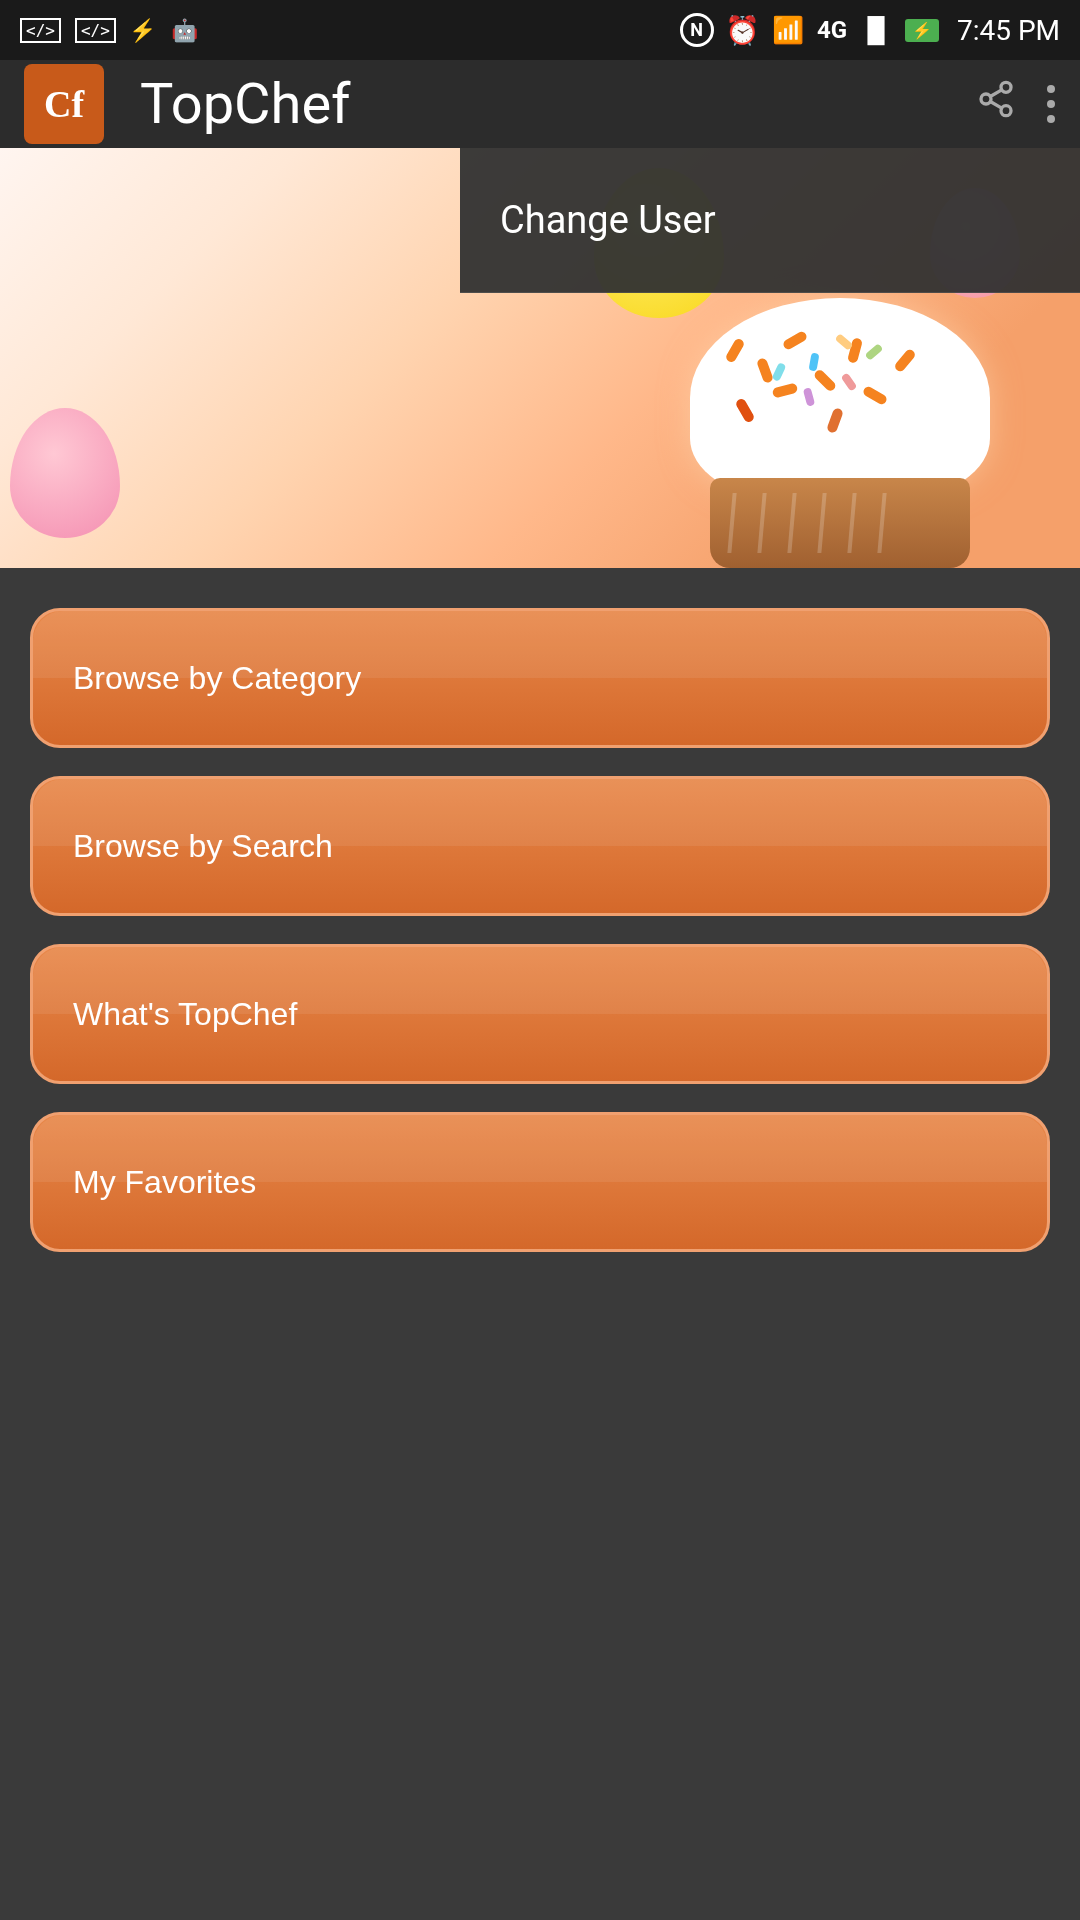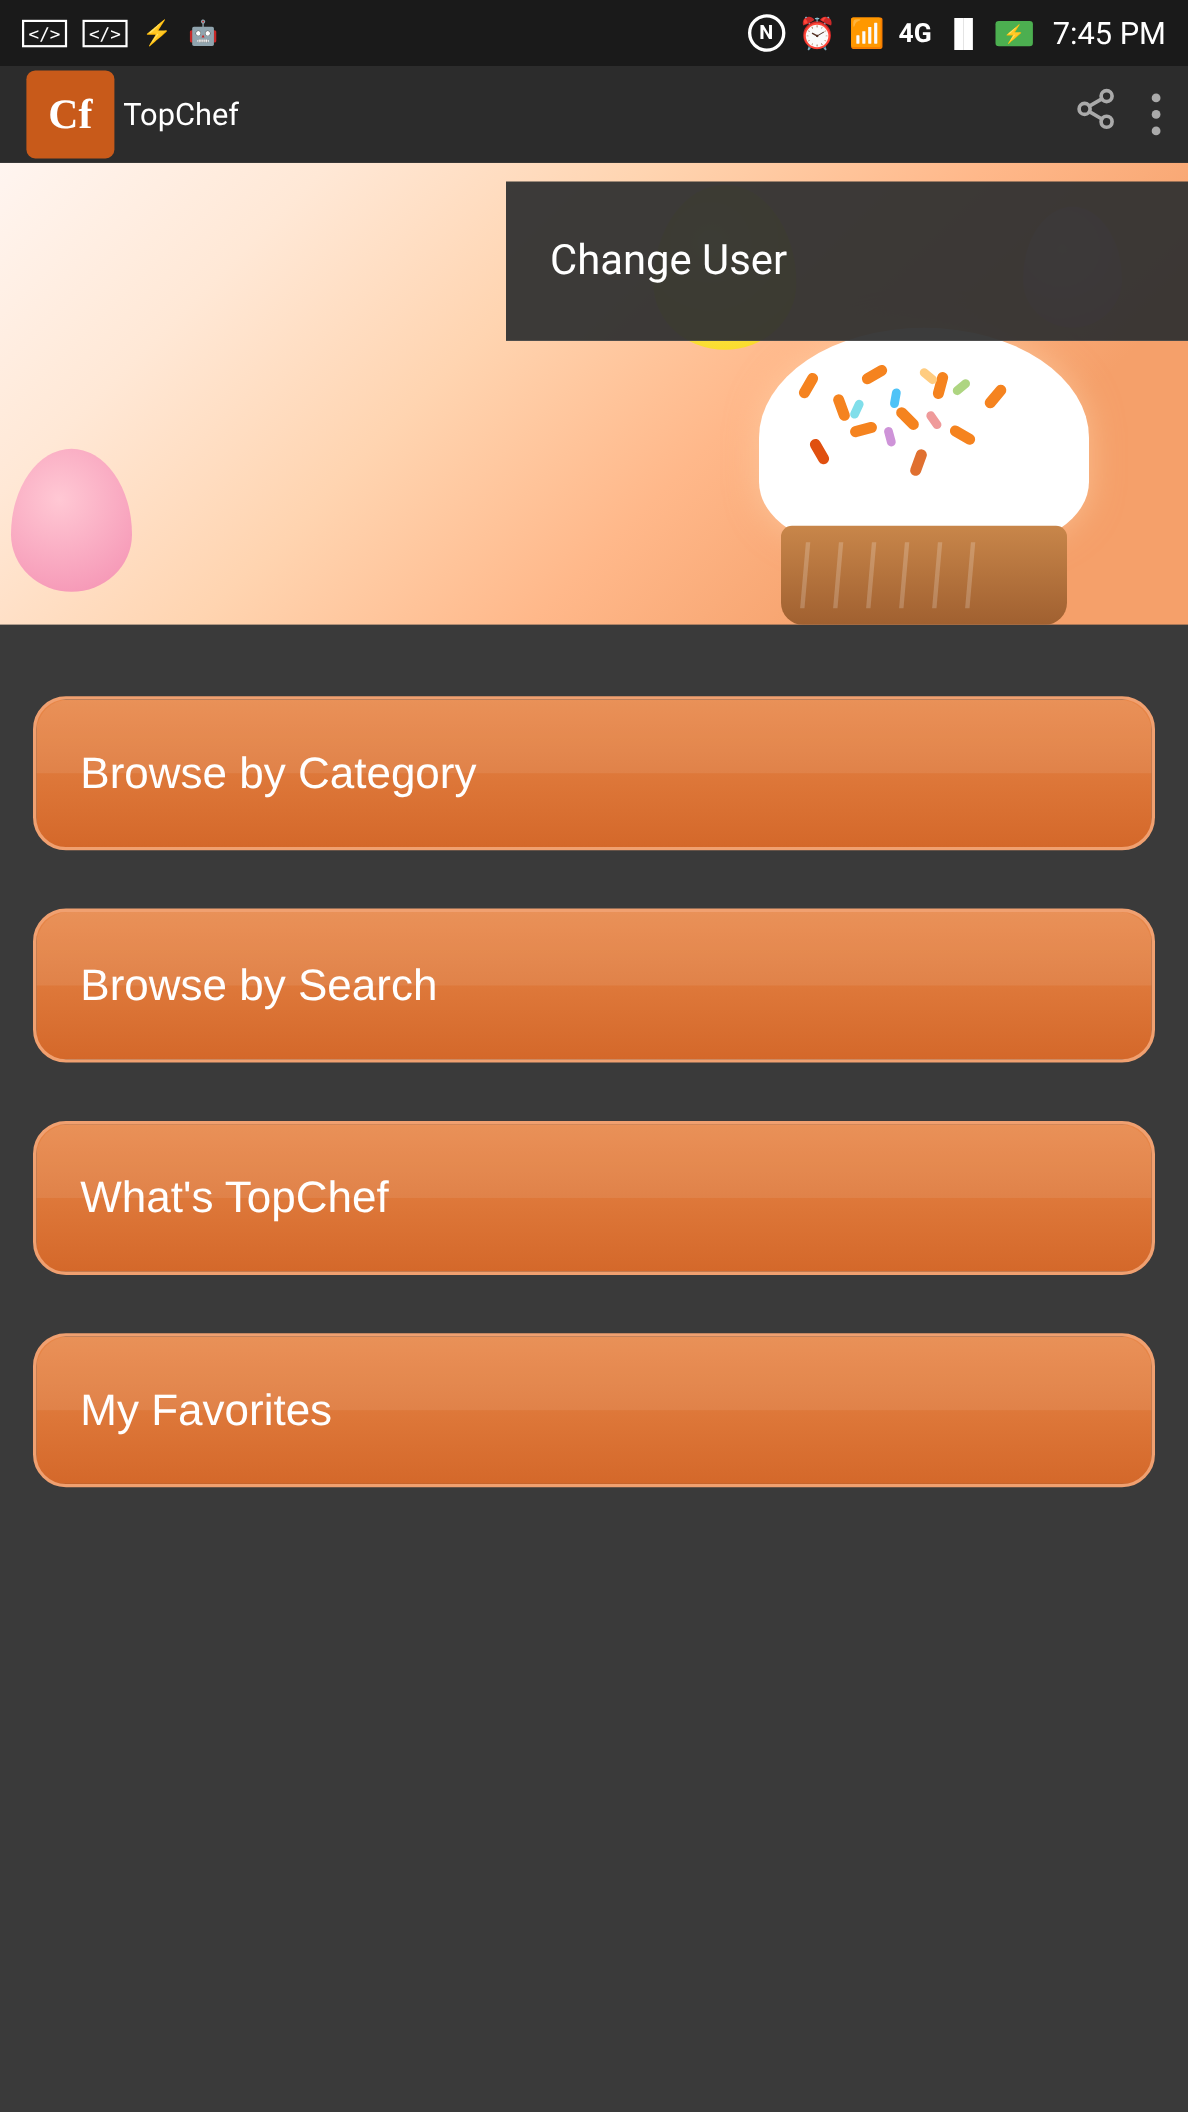--- a/index.html
+++ b/index.html
@@ -61,23 +61,23 @@
       justify-content: center;
       font-family: 'Times New Roman', serif;
       font-size: 38px;
       color: white;
       font-weight: bold;
       flex-shrink: 0;
     }
 
     .app-title {
       color: white;
-      font-size: 28px;
+      font-size: 56px;
       font-weight: 400;
-      margin-left: 8px;
+      margin-left: 36px;
       flex: 1;
     }
 
     .app-bar-actions {
       display: flex;
       align-items: center;
       gap: 30px;
     }
 
     .share-icon {
@@ -139,21 +139,21 @@
       width: 90px;
       height: 110px;
       background: radial-gradient(circle at 40% 35%, #ffd4dd, #f48fb1);
       border-radius: 50% 50% 50% 50% / 60% 60% 40% 40%;
       opacity: 0.8;
     }
 
     
     .dropdown-overlay {
       position: absolute;
-      top: 17px;
+      top: 0;
       right: 0;
       width: 620px;
       background-color: rgba(50, 50, 50, 0.95);
       z-index: 10;
     }
 
     .dropdown-item {
       padding: 50px 40px;
       color: white;
       font-size: 38px;
@@ -172,27 +172,26 @@
     .nav-button {
       width: 100%;
       height: 140px;
       background: linear-gradient(to bottom, #e8884a, #d4682a);
       border: 3px solid #f0a070;
       border-radius: 30px;
       display: flex;
       align-items: center;
       padding: 0 40px;
       color: white;
-      font-size: 40px;
+      font-size: 32px;
       font-weight: 400;
       cursor: pointer;
       text-decoration: none;
       position: relative;
       overflow: hidden;
-      margin-top: 25px;
     }
 
     .nav-button::after {
       content: '';
       position: absolute;
       top: 0;
       left: 0;
       right: 0;
       height: 50%;
       background: rgba(255,255,255,0.08);

